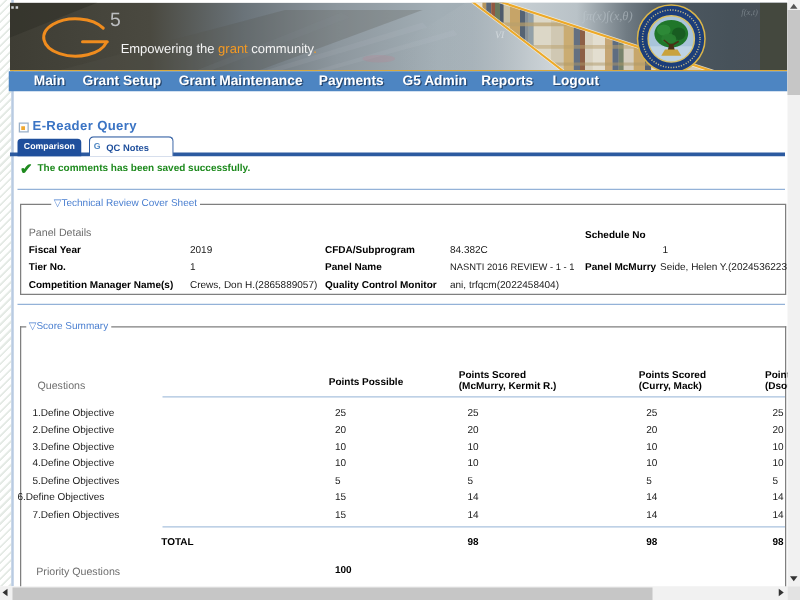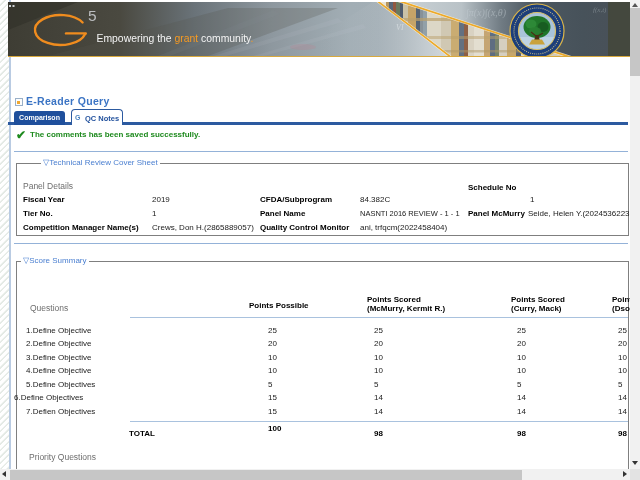--- a/index.html
+++ b/index.html
@@ -28,21 +28,21 @@
 
 
 #hicon { left:15px; top:98px; width:8px; height:8px; border:1px solid #9ab0c8; background:#fdfdfd; }
 #hicon i { position:absolute; left:1px; bottom:1px; width:3px; height:3px; background:#f0a830; }
 #htitle { left:26px; top:95px; font-size:10.5px; font-weight:bold; color:#3b74c4; letter-spacing:0.3px;}
 
 
 #tabline { left:8px; top:122px; width:620px; height:2.5px; background:#2c5aa0; }
 #tab1 { left:14px; top:111px; width:51px; height:14px; background:#1f4f9c; border-radius:3px 3px 0 0;
   color:#fff; font-size:7px; font-weight:bold; text-align:center; line-height:14px; }
-#tab2 { left:71px; top:109px; width:52px; height:16px; background:#fff; border:1px solid #2c5aa0;
+#tab2 { left:71px; top:109px; width:68px; height:16px; background:#fff; border:1px solid #2c5aa0;
   border-bottom:none; border-radius:4px 4px 0 0; }
 #tab2 .txt { position:absolute; left:13px; top:4px; font-size:7.5px; font-weight:bold; color:#1f4f9c; white-space:nowrap;}
 #tab2 .ico { position:absolute; left:3px; top:5px; width:6px; height:6px; font-size:7px; font-weight:bold; color:#4d85c2; line-height:6px;}
 
 
 #gmsg { left:17px; top:129px; color:#1e8a1e; font-weight:bold; font-size:8px; }
 #gmsg .chk { position:absolute; left:-1px; top:-1px; font-size:12px; }
 #gmsg .txt { position:absolute; left:13px; top:1px; white-space:nowrap; }
 
 .sepline { height:1px; background:#94b2d8; }
@@ -165,20 +165,29 @@
     <path d="M77.1,31.9 A25.5,15 0 1 1 74.6,20.5" fill="none" stroke="#f08c1e" stroke-width="2.4" stroke-linecap="round"></path>
     <path d="M58,31.4 L77.8,31.4" fill="none" stroke="#f08c1e" stroke-width="2.4" stroke-linecap="round"></path>
     <text x="80" y="18.8" font-family="Liberation Sans, sans-serif" font-size="15.5" fill="#bbbdbf">5</text>
     <text x="88.5" y="40.2" font-family="Liberation Sans, sans-serif" font-size="10.4" fill="#f4f4f4">Empowering the <tspan fill="#f59a23">grant</tspan> community<tspan fill="#f59a23">.</tspan></text>
     <rect x="1" y="3" width="2" height="2" fill="#cfd3d6"></rect>
     <rect x="4.5" y="3" width="2" height="2" fill="#cfd3d6"></rect>
   </svg>
   </div>
   <div id="goldline" class="abs"></div>
 
+  <div id="nav" class="abs">
+    <span class="navitem" style="left:20px">Main</span>
+    <span class="navitem" style="left:59px">Grant Setup</span>
+    <span class="navitem" style="left:136px">Grant Maintenance</span>
+    <span class="navitem" style="left:248px">Payments</span>
+    <span class="navitem" style="left:315px">G5 Admin</span>
+    <span class="navitem" style="left:378px">Reports</span>
+    <span class="navitem" style="left:435px">Logout</span>
+  </div>
 
 
   <div id="hicon" class="abs">
       <i></i>
     </div>
   <div id="htitle" class="abs">E-Reader Query</div>
 
   <div id="tabline" class="abs"></div>
   <div id="tab1" class="abs">Comparison</div>
   <div id="tab2" class="abs">
@@ -215,21 +224,21 @@
   <div class="val" style="left:152px; top:222.5px;">Crews, Don H.(2865889057)</div>
   <div class="lbl" style="left:260px; top:222.5px;">Quality Control Monitor</div>
   <div class="val" style="left:360px; top:222.5px;">ani, trfqcm(2022458404)</div>
 
   <div class="abs sepline" style="left:14px; top:243px; width:614px;"></div>
 
   <div id="fs2" class="abs fs"></div>
   <div class="legend abs" style="left:21px; top:256px;">▽Score Summary</div>
   <div class="gray" style="left:30px; top:281px;margin-top:22px;">Questions</div>
 
-  <div class="lbl" style="left:249px; top:301px;">Points Possible</div>
+  <div class="lbl" style="left:263px; top:301px;">Points Possible</div>
   <div class="lbl" style="left:367px; top:295px;">Points Scored<br>(McMurry, Kermit R.)</div>
   <div class="lbl" style="left:511px; top:295px;">Points Scored<br>(Curry, Mack)</div>
   <div class="lbl" style="left:612px; top:295px;">Points Scored<br>(Dsouza, Rene)</div>
 
   <div class="tline" style="left:130px; top:317px; width:498px;"></div>
 
   <div id="rows">
   <div class="val" style="left:26px; top:325.5px;">1.Define Objective</div>
   <div class="val" style="left:268px; top:325.5px;">25</div>
   <div class="val" style="left:374px; top:325.5px;">25</div>
@@ -262,21 +271,21 @@
   <div class="val" style="left:618px; top:393.0px;">14</div>
   <div class="val" style="left:26px; top:406.5px;">7.Defien Objectives</div>
   <div class="val" style="left:268px; top:406.5px;">15</div>
   <div class="val" style="left:374px; top:406.5px;">14</div>
   <div class="val" style="left:517px; top:406.5px;">14</div>
   <div class="val" style="left:618px; top:406.5px;">14</div>
   </div>
 
   <div class="tline" style="left:130px; top:421px; width:498px;"></div>
   <div class="lbl" style="left:129px; top:429px;">TOTAL</div>
-  <div class="lbl" style="left:268px; top:424px;text-align:center;">100</div>
+  <div class="lbl" style="left:268px; top:451px;text-align:center;">100</div>
   <div class="lbl" style="left:374px; top:429px;">98</div>
   <div class="lbl" style="left:517px; top:429px;">98</div>
   <div class="lbl" style="left:618px; top:429px;">98</div>
 
   <div class="gray" style="left:29px; top:452px;">Priority Questions</div>
 
   <div class="abs" id="vsb" style="left:630px; top:0; width:10px; height:469px; background:#f1f1f1;"></div>
   <div class="abs" style="left:630px; top:8px; width:10px; height:68px; background:#c6c6c6;"></div>
   <div class="abs" id="hsb" style="left:0; top:469px; width:630px; height:11px; background:#f1f1f1;"></div>
   <div class="abs" style="left:10px; top:470px; width:512px; height:10px; background:#c6c6c6;"></div>

